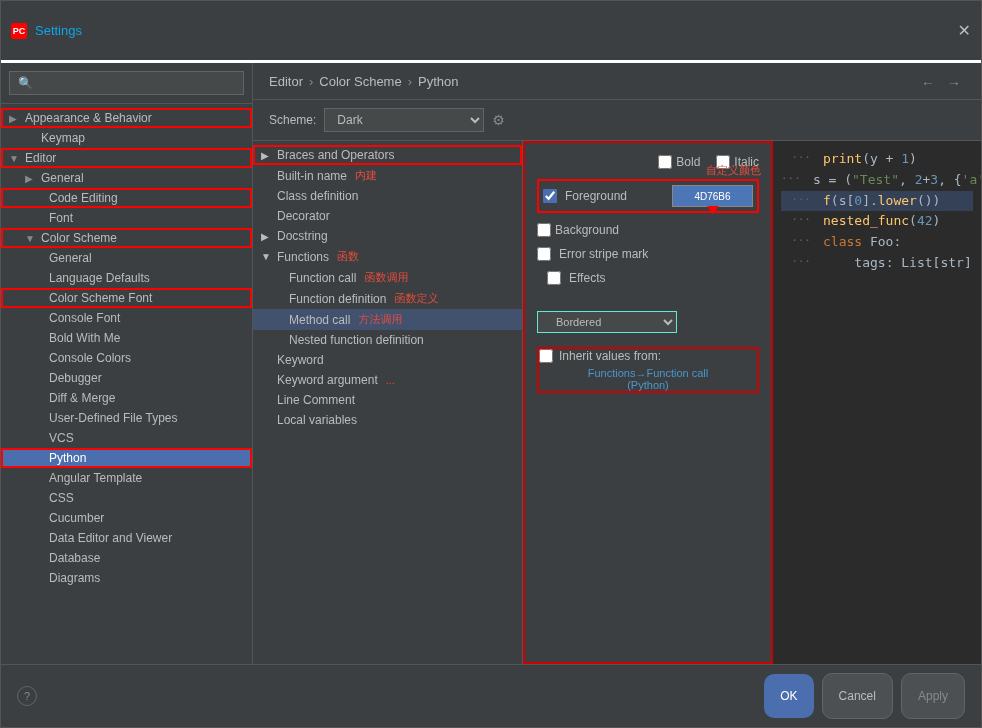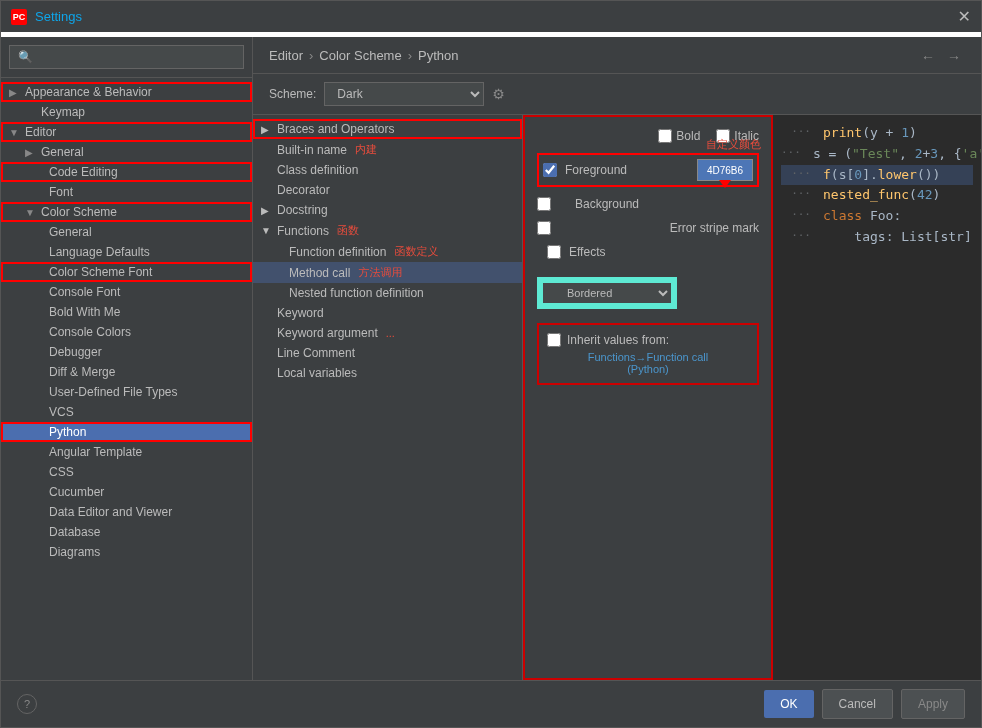--- a/index.html
+++ b/index.html
@@ -1,20 +1,20 @@
 <!DOCTYPE html>
 <html><head>
   <meta charset="utf-8">
   <style>
     * { box-sizing: border-box; margin: 0; padding: 0; }
     body { font-family: 'Segoe UI', Arial, sans-serif; font-size: 12px; background: #3c3f41; color: #bbbbbb; width: 982px; height: 728px; overflow: hidden; }
 
     .window { width: 982px; height: 728px; background: #3c3f41; border: 1px solid #555; display: flex; flex-direction: column; }
 
-    .title-bar { background: #3c3f41; padding: 6px 10px; display: flex; justify-content: space-between; border-bottom: 5px solid #ffffff; min-height: 32px; }
+    .title-bar { background: #3c3f41; padding: 20px 10px; display: flex; justify-content: space-between; border-bottom: 3px solid #ffffff; min-height: 32px; }
     .title-bar-left { display: flex; align-items: center; gap: 8px; }
     .title-icon { width: 16px; height: 16px; background: #ff0000; border: 2px solid #ff0000; border-radius: 2px; display: flex; align-items: center; justify-content: center; }
     .title-text { color: #0ea5e9; font-size: 13px; }
     .close-btn { color: #bbbbbb; cursor: pointer; font-size: 16px; background: none; border: none; color: #bbbbbb; }
 
     .main-content { display: flex; flex: 1; overflow: hidden; }
 
     
     .sidebar { width: 252px; background: #3c3f41; border-right: 1px solid #555; display: flex; flex-direction: column; overflow: hidden; }
     .search-box { padding: 8px; border-bottom: 1px solid #555; }
@@ -53,47 +53,47 @@
     .color-indent-1 { padding-left: 20px; }
 
     
     .props-panel { width: 250px; border-right: 1px solid #555; padding: 12px; display: flex; flex-direction: column; gap: 10px; border: 2px solid #cc0000; }
     
     .bold-italic-row { display: flex; align-items: center; gap: 16px; justify-content: flex-end; }
     .checkbox-label { display: flex; align-items: center; gap: 4px; color: #bbbbbb; font-size: 12px; cursor: pointer; }
     input[type=checkbox] { width: 14px; height: 14px; accent-color: #4b6eaf; cursor: pointer; }
 
     .fg-row { display: flex; align-items: center; gap: 8px; }
-    .color-swatch { width: 56px; height: 22px; background: #4d76b6; border: 1px solid #888; display: flex; align-items: center; justify-content: center; font-size: 10px; color: #fff; cursor: pointer; position: relative; }
+    .color-swatch { width: 81px; height: 22px; background: #4d76b6; border: 1px solid #888; display: flex; align-items: center; justify-content: center; font-size: 10px; color: #fff; cursor: pointer; position: relative; }
     .color-swatch-arrow { position: absolute; bottom: -8px; left: 50%; transform: translateX(-50%); width: 0; height: 0; border-left: 6px solid transparent; border-right: 6px solid transparent; border-top: 8px solid red; }
 
-    .bg-row { display: flex; align-items: flex-end; gap: 24px; }
-    .err-row { display: flex; align-items: center; gap: 8px; justify-content: space-between; }
+    .bg-row { display: flex; align-items: flex-end; gap: 4px; }
+    .err-row { display: flex; align-items: center; gap: 8px; }
     .effects-row { display: flex; align-items: center; gap: 8px; padding-left: 10px; }
-    .bordered-select { background: #45494a; border: 6px solid #5eead4; color: #bbbbbb; padding: 3px 20px; font-size: 11px; width: 140px; margin-top: 8px; }
-
-    .inherit-box { border: 2px solid #cc0000; padding: 8px; margin-top: 4px; }
+    .bordered-select { background: #45494a; border: 1px solid #5eead4; color: #bbbbbb; padding: 3px 14px; font-size: 11px; width: 140px; margin-top: 16px; }
+
+    .inherit-box { border: 2px solid #cc0000; margin-top: 4px; }
     .inherit-row { display: flex; align-items: center; gap: 6px; color: #bbbbbb; font-size: 12px; }
     .inherit-link { color: #4b96cd; font-size: 11px; text-align: center; margin-top: 4px; display: block; }
 
     
     .preview-panel { flex: 1; background: #2b2b2b; overflow: auto; font-family: monospace; font-size: 13px; padding: 8px; color: #a9b7c6; position: relative; }
     .code-line { display: flex; line-height: 1.6; white-space: pre; }
     .line-num { color: #606366; width: 30px; text-align: right; margin-right: 12px; user-select: none; font-size: 11px; }
     .kw { color: #cc7832; }
     .fn { color: #ffc66d; }
     .str { color: #6a8759; }
     .num { color: #6897bb; }
     .cls { color: #a9b7c6; }
     .var { color: #a9b7c6; }
     .method-call-hl { background: #4b6eaf55; }
 
     
     .bottom-bar { padding: 8px 16px; border-top: 1px solid #555; display: flex; justify-content: flex-end; gap: 8px; align-items: center; }
-    .btn { padding: 7px 16px; border: none; cursor: pointer; font-size: 12px; border-radius: 2px; }
+    .btn { padding: 15px 16px; border: none; cursor: pointer; font-size: 12px; border-radius: 10px; }
     .btn-ok { background: #4b6eaf; color: #fff; }
     .btn-cancel { background: #4c5052; color: #bbbbbb; border: 1px solid #646464; }
     .btn-apply { background: #4c5052; color: #888; border: 1px solid #646464; cursor: default; }
     .help-icon { width: 20px; height: 20px; border-radius: 50%; border: 1px solid #646464; display: flex; align-items: center; justify-content: center; color: #888; font-size: 11px; margin-right: auto; cursor: pointer; }
 
     .annotation-red { color: #e74c3c; font-size: 12px; }
   </style>
 </head>
 <body>
 
@@ -293,20 +293,25 @@
             <span class="arrow">▶</span>
             <span>Docstring</span>
           </div>
 
           <div class="color-item">
             <span class="arrow">▼</span>
             <span>Functions</span>
             <span class="note annotation-red">函数</span>
           </div>
 
+          <div class="color-item color-indent-1">
+            <span class="arrow"></span>
+            <span>Function call</span>
+            <span class="note annotation-red">函数调用</span>
+          </div>
 
           <div class="color-item color-indent-1">
             <span class="arrow"></span>
             <span>Function definition</span>
             <span class="note annotation-red">函数定义</span>
           </div>
 
           <div class="color-item color-indent-1 selected" style="background:#4b6eaf66;">
             <span class="arrow"></span>
             <span>Method call</span>

